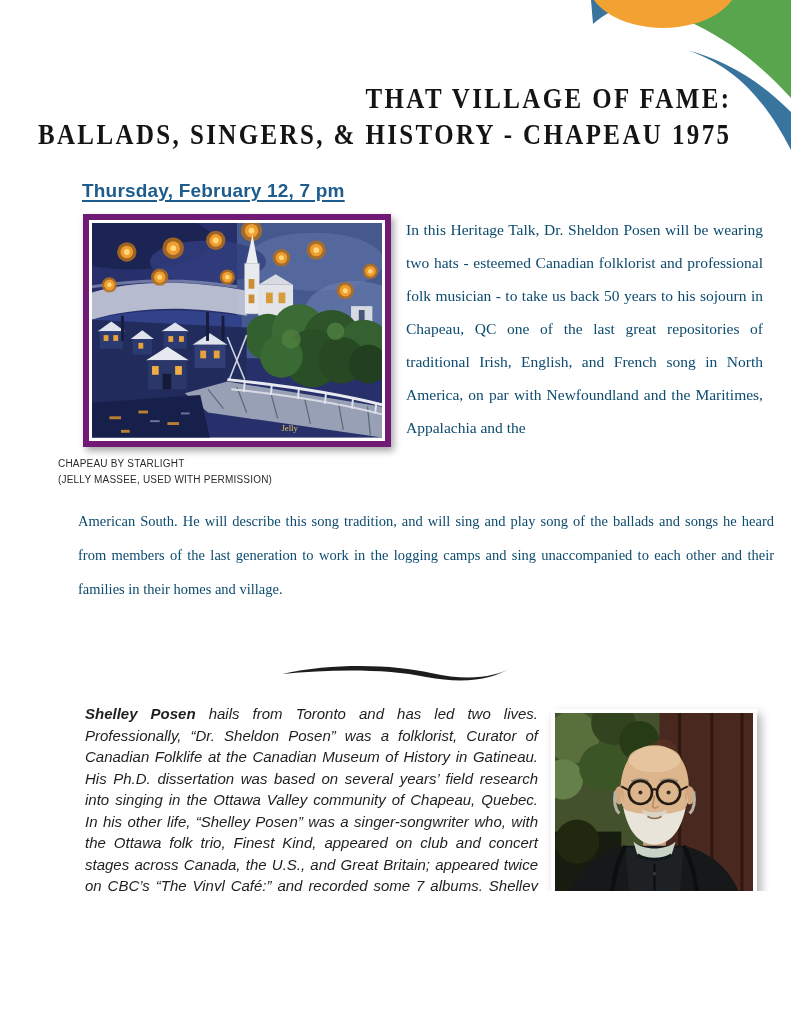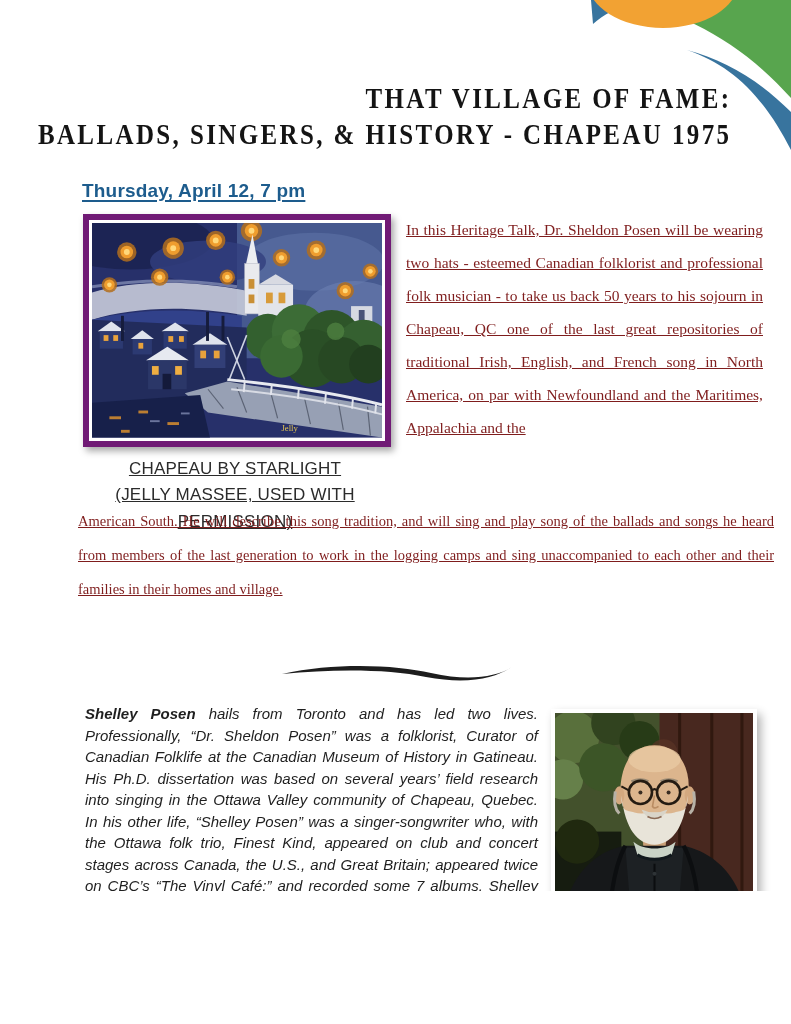--- a/index.html
+++ b/index.html
@@ -28,26 +28,26 @@
   }
 
   
   .figure { position:absolute; left:83px; top:214px; width:308px; }
   .painting-frame {
     background:#fff; padding:3px; border:6px solid #701a75;
     box-shadow:3px 4px 7px rgba(0,0,0,.35);
   }
   .painting-frame svg { display:block; width:100%; height:auto; }
   .caption {
-    position:absolute; left:58px; top:456px; width:354px; text-align:center;
-    font-size:17px; color:#2b2b2b; line-height:1.55; letter-spacing:.2px;text-decoration:underline;
-  }
-
-  
-  .hand { font-family:cursive; color:#7f1d1d;text-decoration:underline; }
+    position:absolute; left:58px; top:456px; width:354px; text-align:left;
+    font-size:10px; color:#2b2b2b; line-height:1.55; letter-spacing:.2px;
+  }
+
+  
+  .hand { font-family:cursive; color:#0c4a6e; }
   .col-text {
     position:absolute; left:406px; top:213px; width:357px;
     font-size:15.5px; line-height:33px; text-align:justify;
   }
   .full-text {
     position:absolute; left:78px; top:504px; width:696px;
     font-size:14.5px; line-height:34px; text-align:justify;
   }
 
   
@@ -94,21 +94,21 @@
     <path d="M96 50 C140 65 172 95 200 150 L200 112 C168 80 134 60 96 50 Z" fill="#38749e"></path>
     <path d="M0 0 L42 0 C26 8 12 15 2 24 Z" fill="#38749e"></path>
     <ellipse cx="72" cy="-20" rx="76" ry="48" fill="#f2a233"></ellipse>
   </svg>
 
   <div class="title">
     <div>THAT VILLAGE OF FAME:</div>
     <div>BALLADS, SINGERS, &amp; HISTORY - CHAPEAU 1975</div>
   </div>
 
-  <div class="date">Thursday, April 12, 7 pm</div>
+  <div class="date">Thursday, February 12, 7 pm</div>
 
   <div class="figure">
     <div class="painting-frame">
       <svg viewBox="0 0 300 222" aria-hidden="true">
         <rect width="300" height="222" fill="#27306a"></rect>
         <path d="M150 0 H300 V140 H150 Z" fill="#46598f"></path>
         <ellipse cx="230" cy="40" rx="72" ry="30" fill="#5a6fa3" opacity=".7"></ellipse>
         <ellipse cx="272" cy="92" rx="52" ry="32" fill="#6c80b2" opacity=".6"></ellipse>
         <ellipse cx="40" cy="18" rx="85" ry="30" fill="#1c2452" opacity=".9"></ellipse>
         <ellipse cx="120" cy="40" rx="60" ry="22" fill="#323f7e" opacity=".8"></ellipse>

